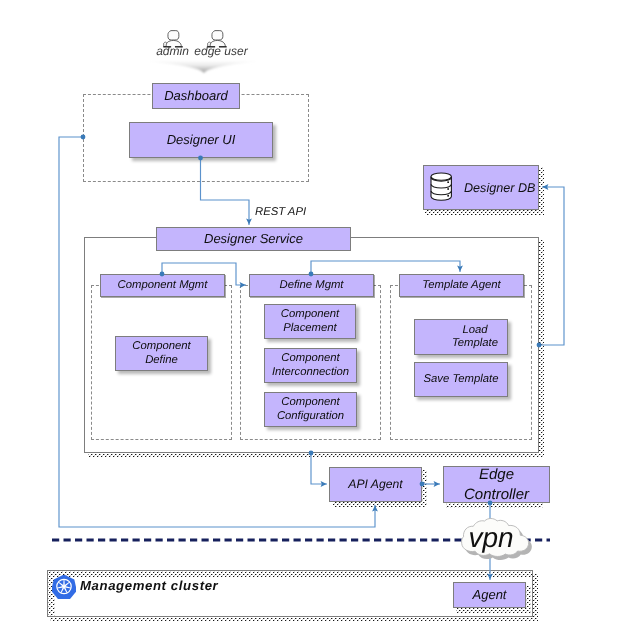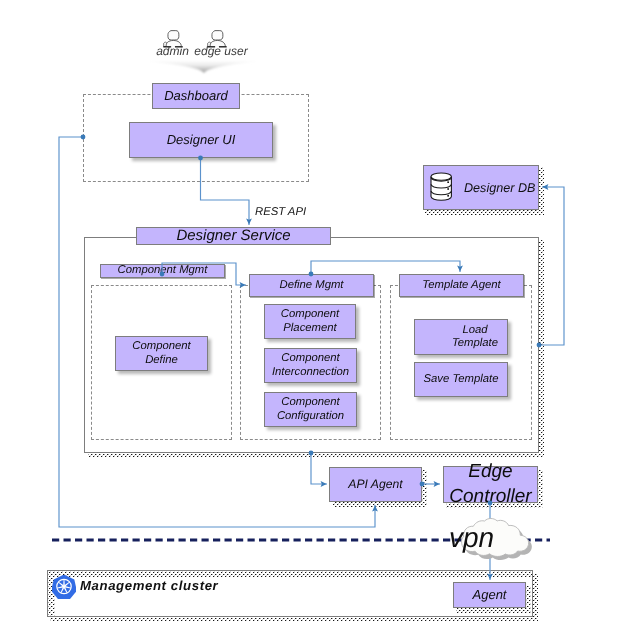--- a/index.html
+++ b/index.html
@@ -81,27 +81,27 @@
   <div class="lbl" style="left:194px;top:44px;width:54px;text-align:center;font-size:12px;color:#3d3d3d;">edge user</div>
 
   <div class="dashbox" style="left:83px;top:94px;width:226px;height:88px;"></div>
 
   <div class="node solidbox" style="left:152px;top:83px;width:88px;height:26px;font-size:13px;">Dashboard</div>
 
   <div class="node solidbox shadow" style="left:129px;top:122px;width:144px;height:36px;font-size:13px;">Designer UI</div>
 
   <div class="node solidbox" style="left:84px;top:237px;width:455px;height:216px;background:transparent;"></div>
 
-  <div class="node solidbox" style="left:136px;top:227px;width:195px;height:18px;font-size:15px;">Designer Service</div>
+  <div class="node solidbox" style="left:156px;top:227px;width:195px;height:24px;font-size:13px;">Designer Service</div>
 
   <div class="dashbox" style="left:91px;top:285px;width:141px;height:155px;"></div>
   <div class="dashbox" style="left:240px;top:285px;width:141px;height:155px;"></div>
   <div class="dashbox" style="left:390px;top:285px;width:142px;height:155px;"></div>
 
-  <div class="node solidbox edgeshadow" style="left:100px;top:264px;width:125px;height:14px;">Component Mgmt</div>
+  <div class="node solidbox edgeshadow" style="left:100px;top:274px;width:125px;height:23px;">Component Mgmt</div>
   <div class="node solidbox edgeshadow" style="left:249px;top:274px;width:125px;height:23px;">Define Mgmt</div>
   <div class="node solidbox edgeshadow" style="left:399px;top:274px;width:125px;height:23px;">Template Agent</div>
 
   <div class="node solidbox shadow" style="left:115px;top:336px;width:93px;height:35px;">Component
 Define</div>
 
   <div class="node solidbox shadow" style="left:264px;top:304px;width:92px;height:35px;">Component
 Placement</div>
   <div class="node solidbox shadow" style="left:264px;top:348px;width:93px;height:35px;">Component
 Interconnection</div>
@@ -118,21 +118,21 @@
     <path d="M1 5.5 C1 7.5 5.4 9.2 11.2 9.2 C17 9.2 21.4 7.5 21.4 5.5" fill="none" stroke="#1a1a1a" stroke-width="1.1"></path>
     <path d="M1 12.3 C1 14.3 5.4 16.0 11.2 16.0 C17 16.0 21.4 14.3 21.4 12.3" fill="none" stroke="#1a1a1a" stroke-width="1.1"></path>
     <path d="M1 19.1 C1 21.1 5.4 22.8 11.2 22.8 C17 22.8 21.4 21.1 21.4 19.1" fill="none" stroke="#1a1a1a" stroke-width="1.1"></path>
     <rect x="17.3" y="9.4" width="1.7" height="1.6" fill="#1a1a1a"></rect>
     <rect x="17.3" y="16.2" width="1.7" height="1.6" fill="#1a1a1a"></rect>
     <rect x="17.3" y="23.0" width="1.7" height="1.6" fill="#1a1a1a"></rect>
   </svg>
   <div class="lbl" style="left:464px;top:181px;font-size:12.6px;">Designer DB</div>
 
   <div class="node solidbox" style="left:329px;top:467px;width:93px;height:35px;font-size:12.2px;">API Agent</div>
-  <div class="node solidbox" style="left:443px;top:466px;width:95px;height:37px;font-size:19px;line-height:1.3;">Edge
+  <div class="node solidbox" style="left:443px;top:466px;width:107px;height:37px;font-size:15px;line-height:1.3;">Edge
 Controller</div>
 
   <div class="node solidbox" style="left:47px;top:570px;width:486px;height:47px;background:transparent;"></div>
   <svg class="layer" viewBox="0 0 627 630" style="z-index:2;">
     <path fill="url(#dith)" d="M48 571 h484 v7 h-477 v38 h-7 z"></path>
   </svg>
   <svg width="24" height="24" viewBox="0 0 100 100" style="position:absolute;left:52px;top:575px;z-index:5;">
     <path d="M50 2 L93 22.5 L103.5 69 L73.5 106 L26.5 106 L-3.5 69 L7 22.5 Z" transform="translate(0,-4)" fill="#326ce5"></path>
     <g fill="#ffffff">
 
@@ -213,15 +213,15 @@
              C78.7 31.3 73.8 34.1 68.6 33.0 C66.2 36.8 60.5 38.1 56.3 36.0
              C52.0 39.4 44.6 39.2 40.6 35.8 C35.7 38.8 28.8 37.5 26.1 33.2
              C19.6 34.7 13.4 31.2 12.7 25.6 C12.2 21.8 13.2 19.8 14.5 18.8 Z" transform="translate(3.2,3.6)" fill="#b4b4b4"></path>
     <path d="M14.5 18.8 C14.0 12.2 18.5 7.7 24.3 8.3 C26.6 4.2 31.0 2.0 35.6 3.0
              C38.9 -0.4 44.6 -0.3 48.2 2.9 C52.1 1.4 57.7 3.0 59.6 7.5
              C66.0 6.7 71.5 10.8 71.3 17.2 C77.0 17.7 80.3 21.6 79.5 26.4
              C78.7 31.3 73.8 34.1 68.6 33.0 C66.2 36.8 60.5 38.1 56.3 36.0
              C52.0 39.4 44.6 39.2 40.6 35.8 C35.7 38.8 28.8 37.5 26.1 33.2
              C19.6 34.7 13.4 31.2 12.7 25.6 C12.2 21.8 13.2 19.8 14.5 18.8 Z" fill="#fcfcfa" stroke="#b7b7b7" stroke-width="0.9"></path>
   </svg>
-  <div class="lbl" style="left:449px;top:524px;width:84px;font-size:28px;color:#101010;line-height:1;">vpn</div>
+  <div class="lbl" style="left:449px;top:524px;width:84px;text-align:center;font-size:28px;color:#101010;line-height:1;">vpn</div>
 
 </div>
 
 </body></html>

